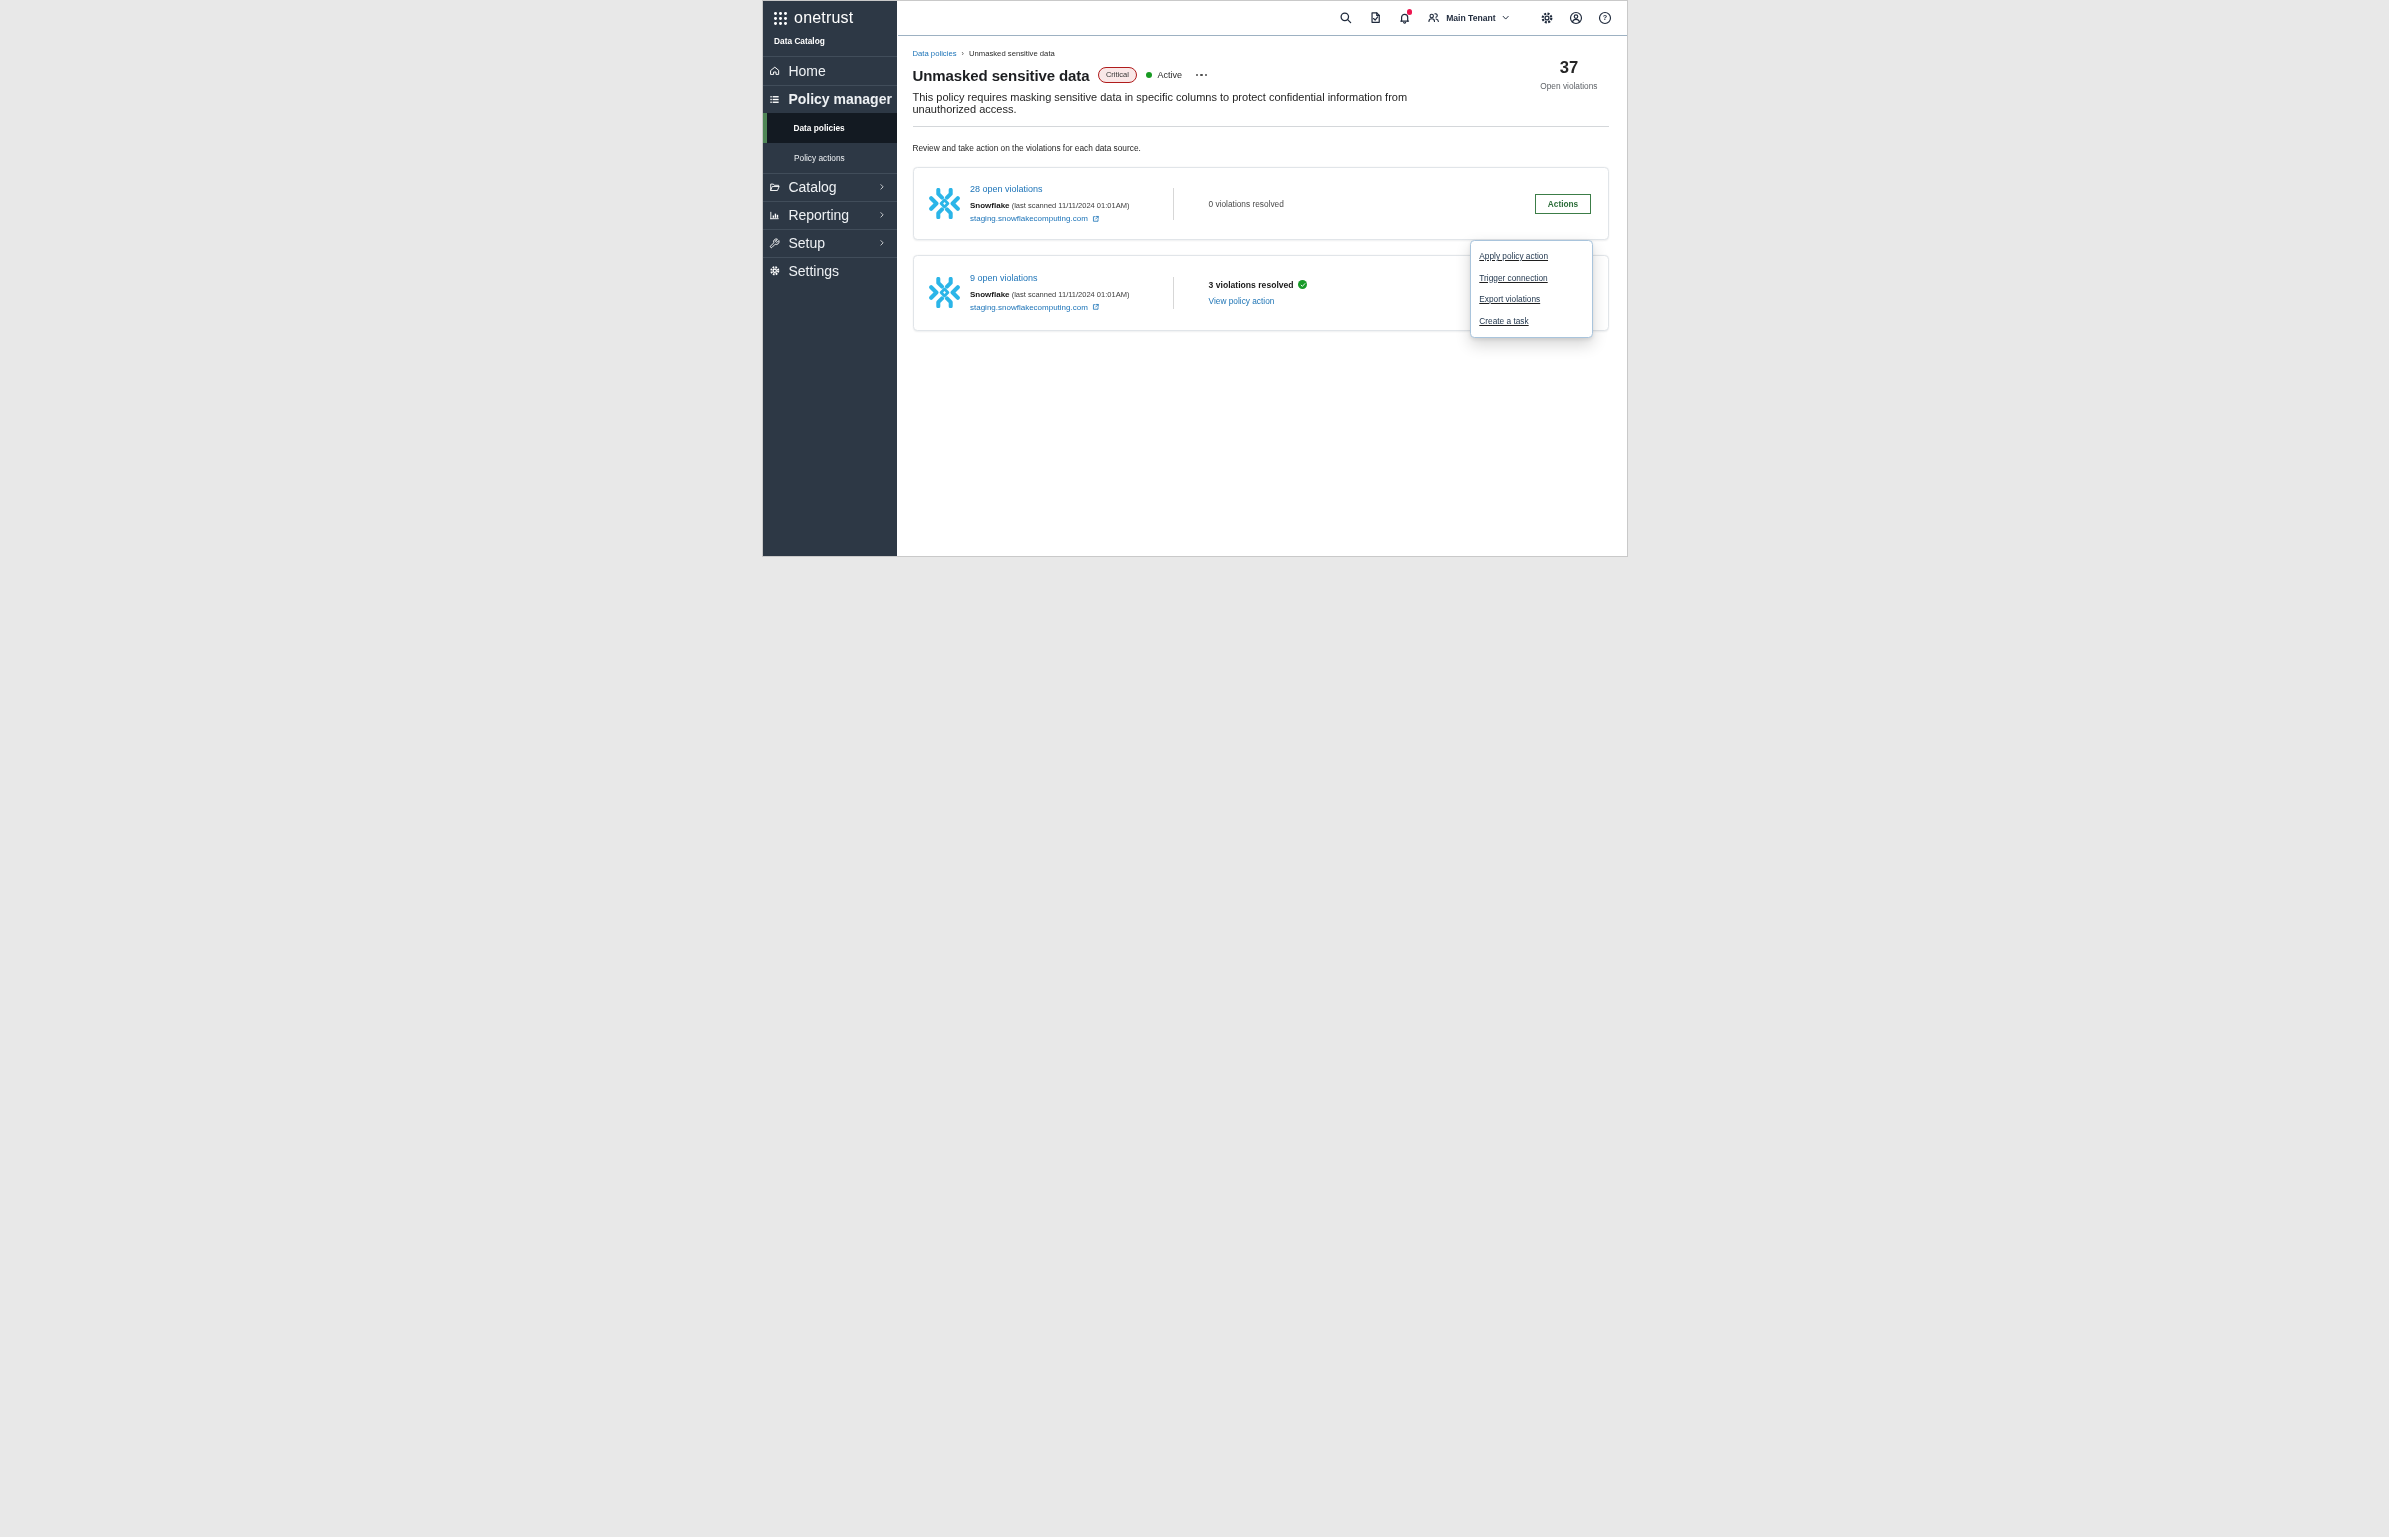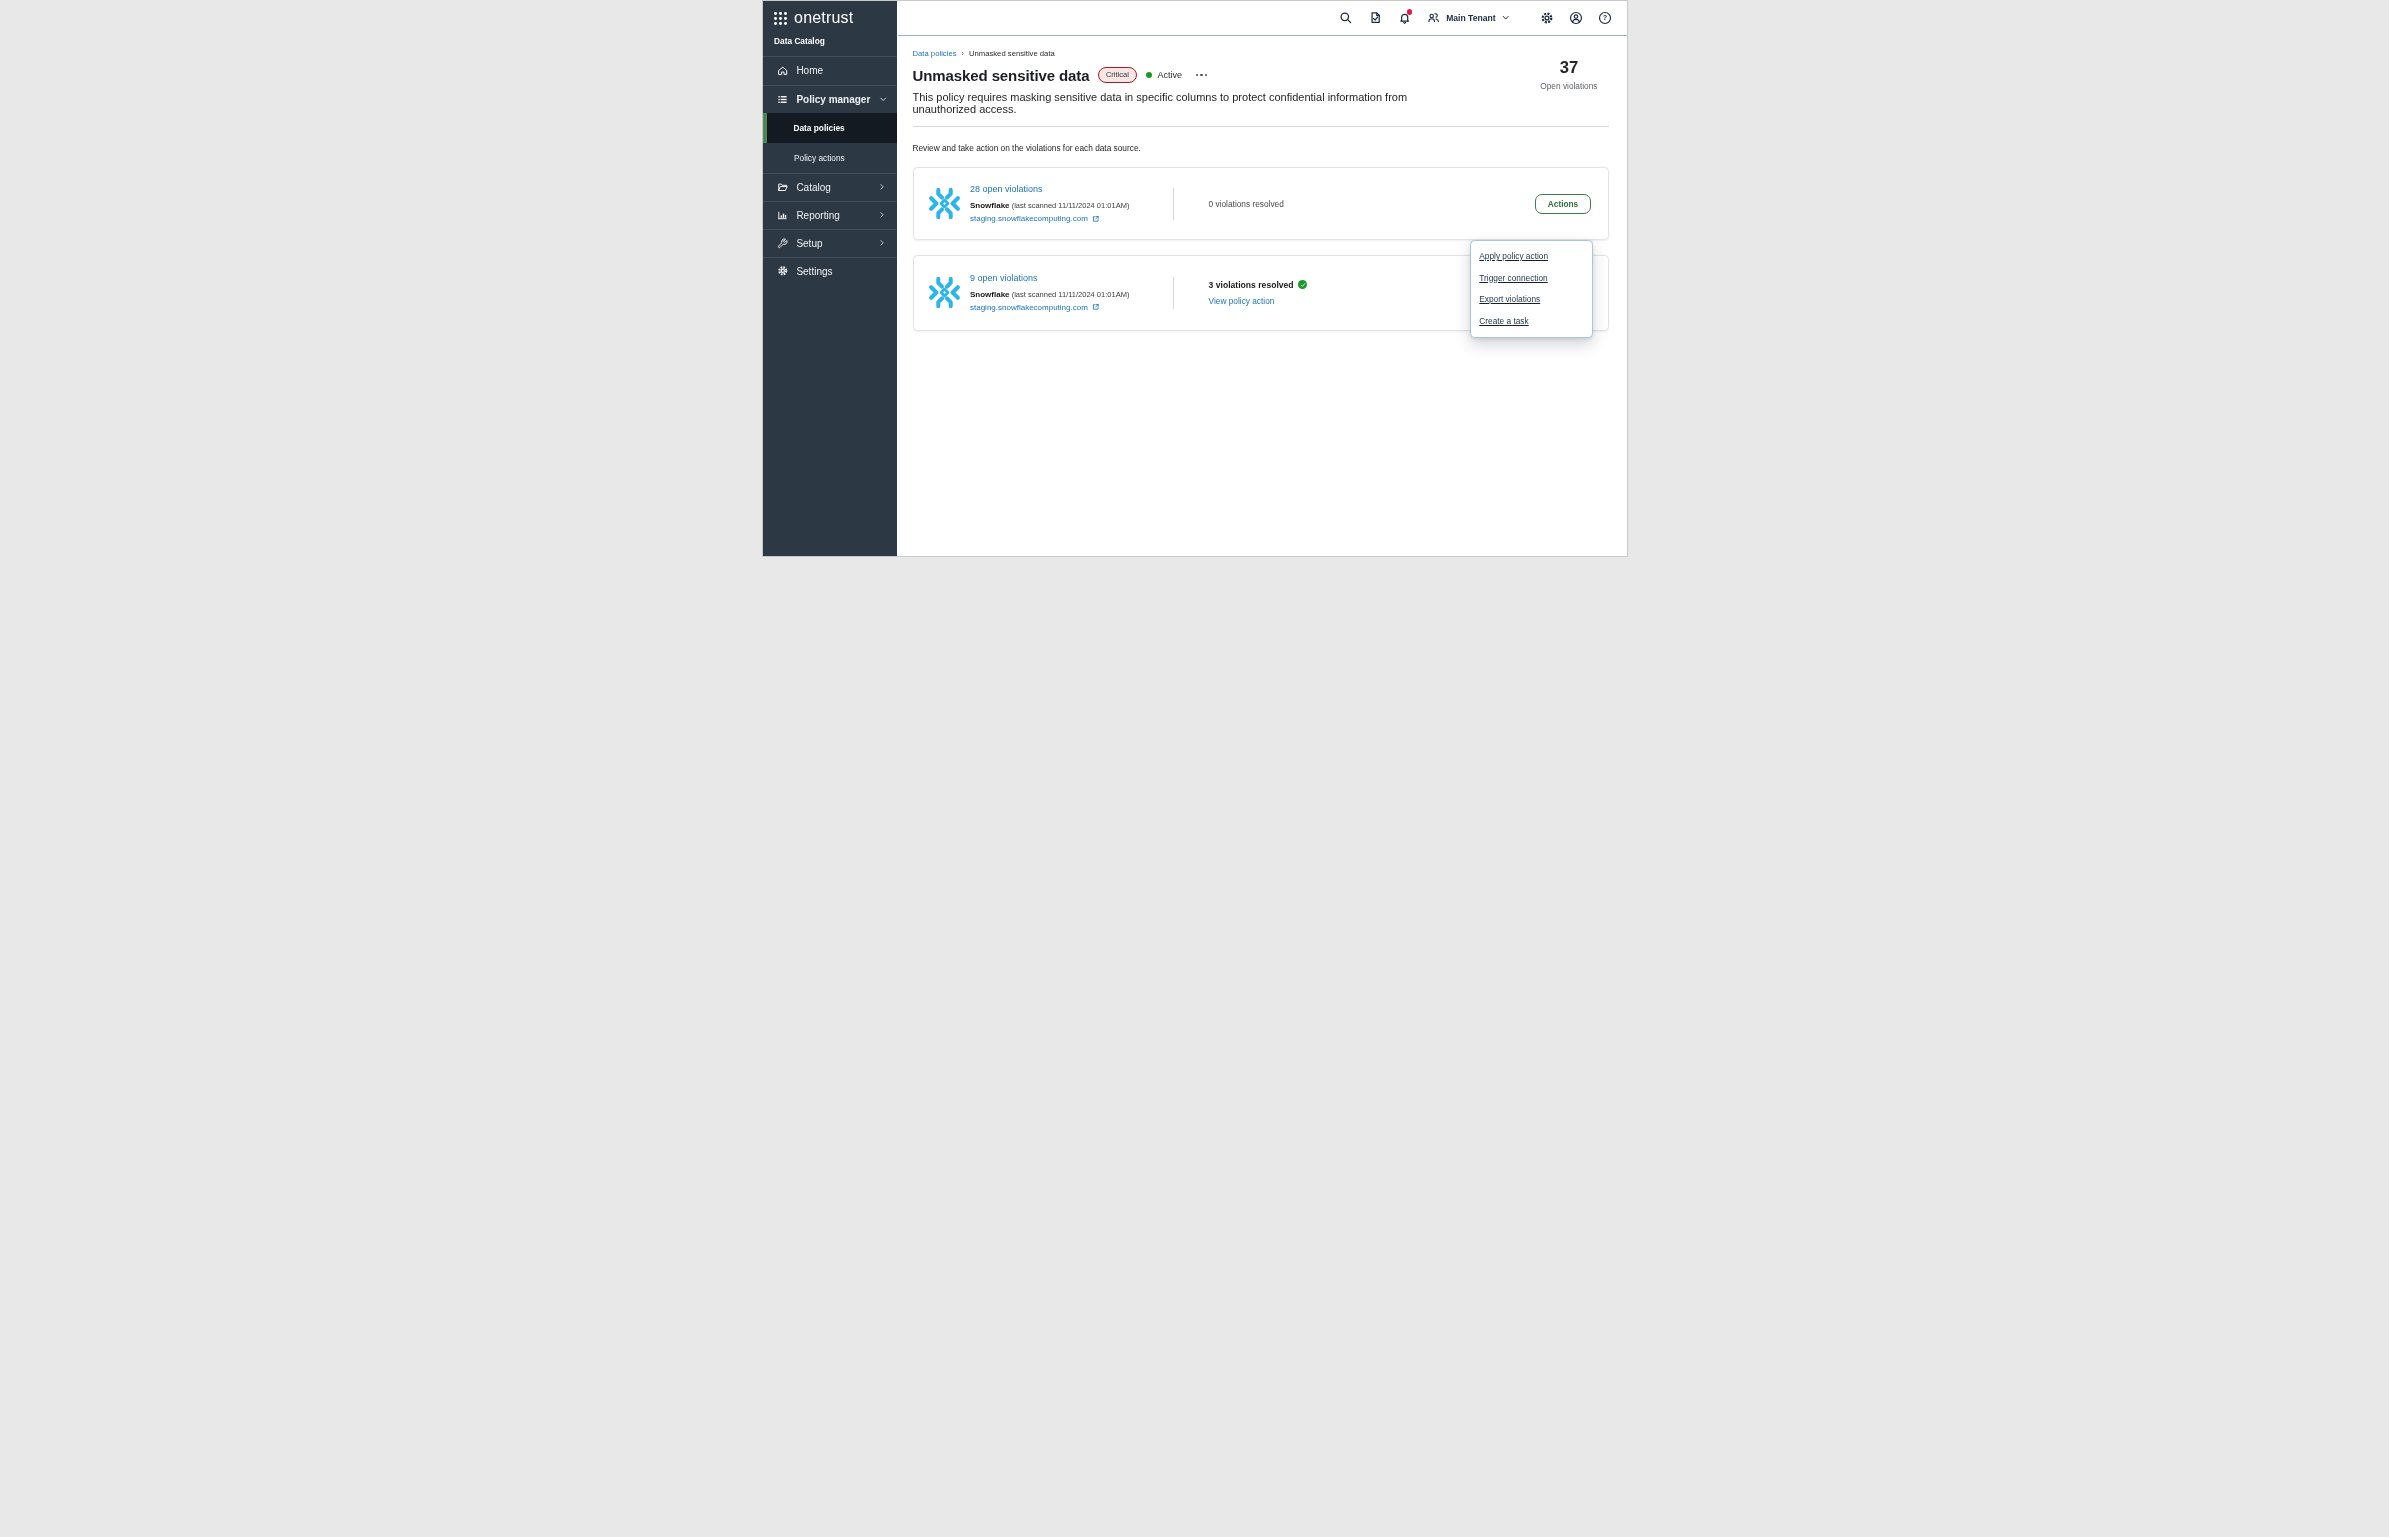--- a/index.html
+++ b/index.html
@@ -18,22 +18,22 @@
     background:#2d3845; color:#f2f4f6;
   }
   .logo-row { display:flex; align-items:center; gap:7.2px; padding:9.4px 0 5.5px 11.6px; }
   .grid-icon { display:grid; grid-template-columns:repeat(3,2.8px); grid-template-rows:repeat(3,2.8px); gap:2.2px; }
   .grid-icon span { width:2.8px; height:2.8px; border-radius:50%; background:#fff; }
   .logo-text { font-size:16px; font-weight:500; color:#fff; letter-spacing:0.2px; line-height:1; }
   .product-label { font-size:8.3px; font-weight:700; color:#fff; padding:4.4px 0 9.4px 11.6px; }
 
   .nav { border-top:0.6px solid #414d5a; }
   .nav-item {
-    display:flex; align-items:center; gap:8.3px; height:28px; padding:0 11px 0 14px;
-    font-size:10px; color:#eef1f4; cursor:pointer;
+    display:flex; align-items:center; gap:8.3px; height:28px; padding:0 11px 0 6px;
+    font-size:14px; color:#eef1f4; cursor:pointer;
   }
   .nav-item.divided { border-top:0.6px solid #414d5a; }
   .nav-item .nav-label { flex:0 0 auto; }
   .nav-item.bold .nav-label { font-weight:700; }
   .nav-icon { width:11.6px; height:11.6px; flex:0 0 11.6px; display:flex; align-items:center; justify-content:center; }
   .nav-chevron { margin-left:auto; display:flex; align-items:center; }
   .nav-sub {
     display:flex; align-items:center; height:30px; padding-left:31.5px;
     font-size:8.3px; color:#eef1f4; cursor:pointer;
   }
@@ -105,21 +105,21 @@
   .url-line { margin-top:3.9px; display:flex; align-items:center; gap:4.4px; }
   .url-link { font-size:8px; color:#1d74b8; text-decoration:none; cursor:pointer; }
   .vert-divider { width:0.6px; background:#d7d7d7; height:32px; flex:0 0 0.6px; }
   .resolved-block { margin-left:35px; }
   .resolved-muted { font-size:8.3px; color:#4a4a4a; }
   .resolved-strong { font-size:8.6px; font-weight:700; color:#1b1b1b; display:flex; align-items:center; gap:4.4px; }
   .check-badge { width:9.4px; height:9.4px; border-radius:50%; background:#179a28; display:flex; align-items:center; justify-content:center; }
   .view-action { display:inline-block; margin-top:6px; font-size:8.3px; color:#2176b6; text-decoration:none; cursor:pointer; }
   .actions-btn {
     margin-left:auto; background:#fff; border:1.1px solid #3c7d47; color:#2d6e3a;
-    border-radius:7px; font-size:8.3px; font-weight:700; padding:3.9px 12px; cursor:pointer;
+    border-radius:0; font-size:8.3px; font-weight:700; padding:3.9px 12px; cursor:pointer;
     font-family:inherit;
     text-align:right;
   }
 
   
   .dropdown {
     position:absolute; top:204px; right:34px; width:123px; z-index:30;
     background:#fff; border:0.6px solid #a9c4dc; border-radius:4.4px;
     box-shadow:0 6.6px 14.4px rgba(0,0,0,.16), 0 1.1px 3.3px rgba(0,0,0,.08);
     padding:5px 0;

